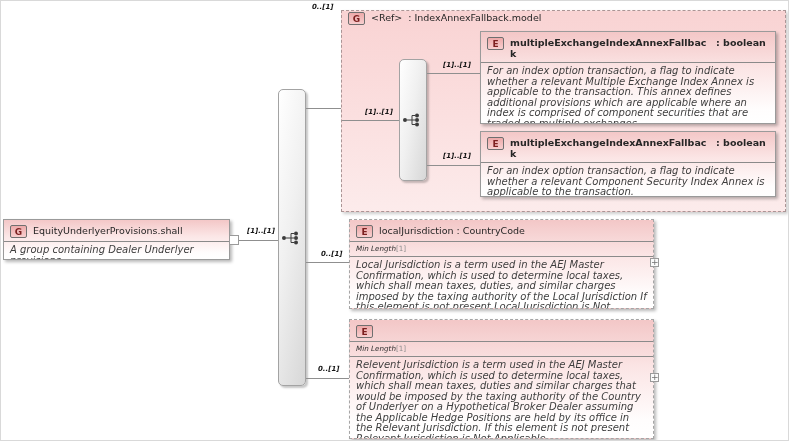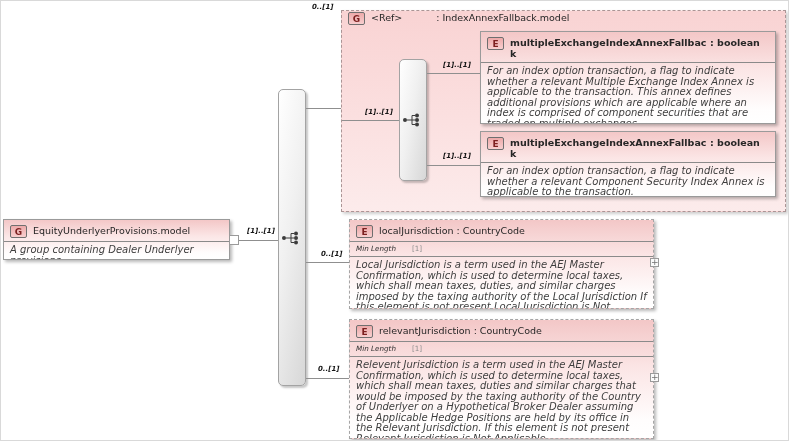--- a/index.html
+++ b/index.html
@@ -25,54 +25,54 @@
           box-shadow:2px 2px 3px rgba(0,0,0,0.28); overflow:hidden; }
   .node.dashed { border-style:dashed; border-color:#a5a5a5; }
   .hdr { display:flex; align-items:flex-start; gap:6px; padding:5px 6px 3px 6px;
          border-bottom:1px solid #8a8a8a; }
   .icon-badge { width:17px; height:13px; flex:0 0 auto; box-sizing:border-box;
          border:1px solid #6f6f6f; border-radius:2px;
          background:linear-gradient(180deg,#eda9a9 0%,#f8cfcf 100%);
          color:#7c1f1f; font-size:9px; font-weight:bold;
          display:flex; align-items:center; justify-content:center; }
   .ttl { font-size:9.5px; font-weight:normal; color:#262626; line-height:12px; white-space:nowrap; }
-  .ttl-grid { display:grid; grid-template-columns:200px auto; 
+  .ttl-grid { display:grid; grid-template-columns:200px auto; column-gap:6px;
          font-size:9.5px; font-weight:bold; color:#262626; line-height:11px; }
   .ttl-grid .nm { word-break:break-all; }
   .ttl-grid .tp { white-space:nowrap; }
   .ann { padding:3px 6px 3px 6px; font-size:10px; font-style:italic;
          color:#3d3d3d; line-height:10.5px; }
-  .facet { display:flex; align-items:baseline; gap:16px; padding:2px 6px 3px 6px;
+  .facet { display:flex; align-items:baseline; gap:0; padding:2px 6px 3px 6px;
          border-bottom:1px solid #8a8a8a; font-size:7.2px; color:#2e2e2e; }
   .facet .fname { font-style:italic; }
   .facet .fval { color:#8f8f8f; }
   
   .group { position:absolute; box-sizing:border-box; border:1px dashed #ab9595;
          background:linear-gradient(180deg,#f9d3d3 0%,#fbe0e0 55%,#fcebeb 100%);
          box-shadow:2px 2px 3px rgba(0,0,0,0.2); }
   .ghdr { position:absolute; display:flex; align-items:flex-start; gap:6px; }
   .ghdr .ttl { background:transparent; }
-  .ghdr .gtype { margin-left:28px; }
+  .ghdr .gtype { }
   
   .handle { position:absolute; width:10px; height:10px; box-sizing:border-box;
          border:1px solid #9a9a9a; background:#ffffff; }
   .plus { position:absolute; width:9px; height:9px; box-sizing:border-box;
          border:1px solid #9a9a9a; background:#fafafa; color:#707070;
          font-size:9px; line-height:7px; text-align:center; font-weight:normal; }
   .seq-svg { display:block; }
 </style>
 </head>
 <body>
 
 <div class="canvas">
 
   <div class="node" id="root-box" style="left:2px; top:218px; width:227px; height:41px;">
     <div class="hdr">
       <span class="icon-badge">G</span>
-      <span class="ttl">EquityUnderlyerProvisions.model</span>
+      <span class="ttl">EquityUnderlyerProvisions.shall</span>
     </div>
     <div class="ann">A group containing Dealer Underlyer provisions.</div>
   </div>
   <div class="handle" style="left:228px; top:234px;"></div>
 
   <div class="line" style="left:238px; top:239px; width:39px;"></div>
   <div class="occ" style="left:246px; top:226px;">[1]..[1]</div>
 
   <div class="bar" style="left:277px; top:88px; height:297px;">
     <svg class="seq-svg" width="22" height="16" viewBox="0 0 22 16">
@@ -147,21 +147,20 @@
       <span class="fname">Min Length</span>
       <span class="fval">[1]</span>
     </div>
     <div class="ann">Local Jurisdiction is a term used in the AEJ Master Confirmation, which is used to determine local taxes, which shall mean taxes, duties, and similar charges imposed by the taxing authority of the Local Jurisdiction If this element is not present Local Jurisdiction is Not Applicable.</div>
   </div>
   <div class="plus" style="left:649px; top:257px;">+</div>
 
   <div class="node dashed" style="left:348px; top:318px; width:305px; height:120px;">
     <div class="hdr">
       <span class="icon-badge">E</span>
-      <span class="ttl">relevantJurisdiction : CountryCode</span>
     </div>
     <div class="facet">
       <span class="fname">Min Length</span>
       <span class="fval">[1]</span>
     </div>
     <div class="ann">Relevent Jurisdiction is a term used in the AEJ Master Confirmation, which is used to determine local taxes, which shall mean taxes, duties and similar charges that would be imposed by the taxing authority of the Country of Underlyer on a Hypothetical Broker Dealer assuming the Applicable Hedge Positions are held by its office in the Relevant Jurisdiction. If this element is not present Relevant Jurisdiction is Not Applicable.</div>
   </div>
   <div class="plus" style="left:649px; top:372px;">+</div>
 
 </div>

